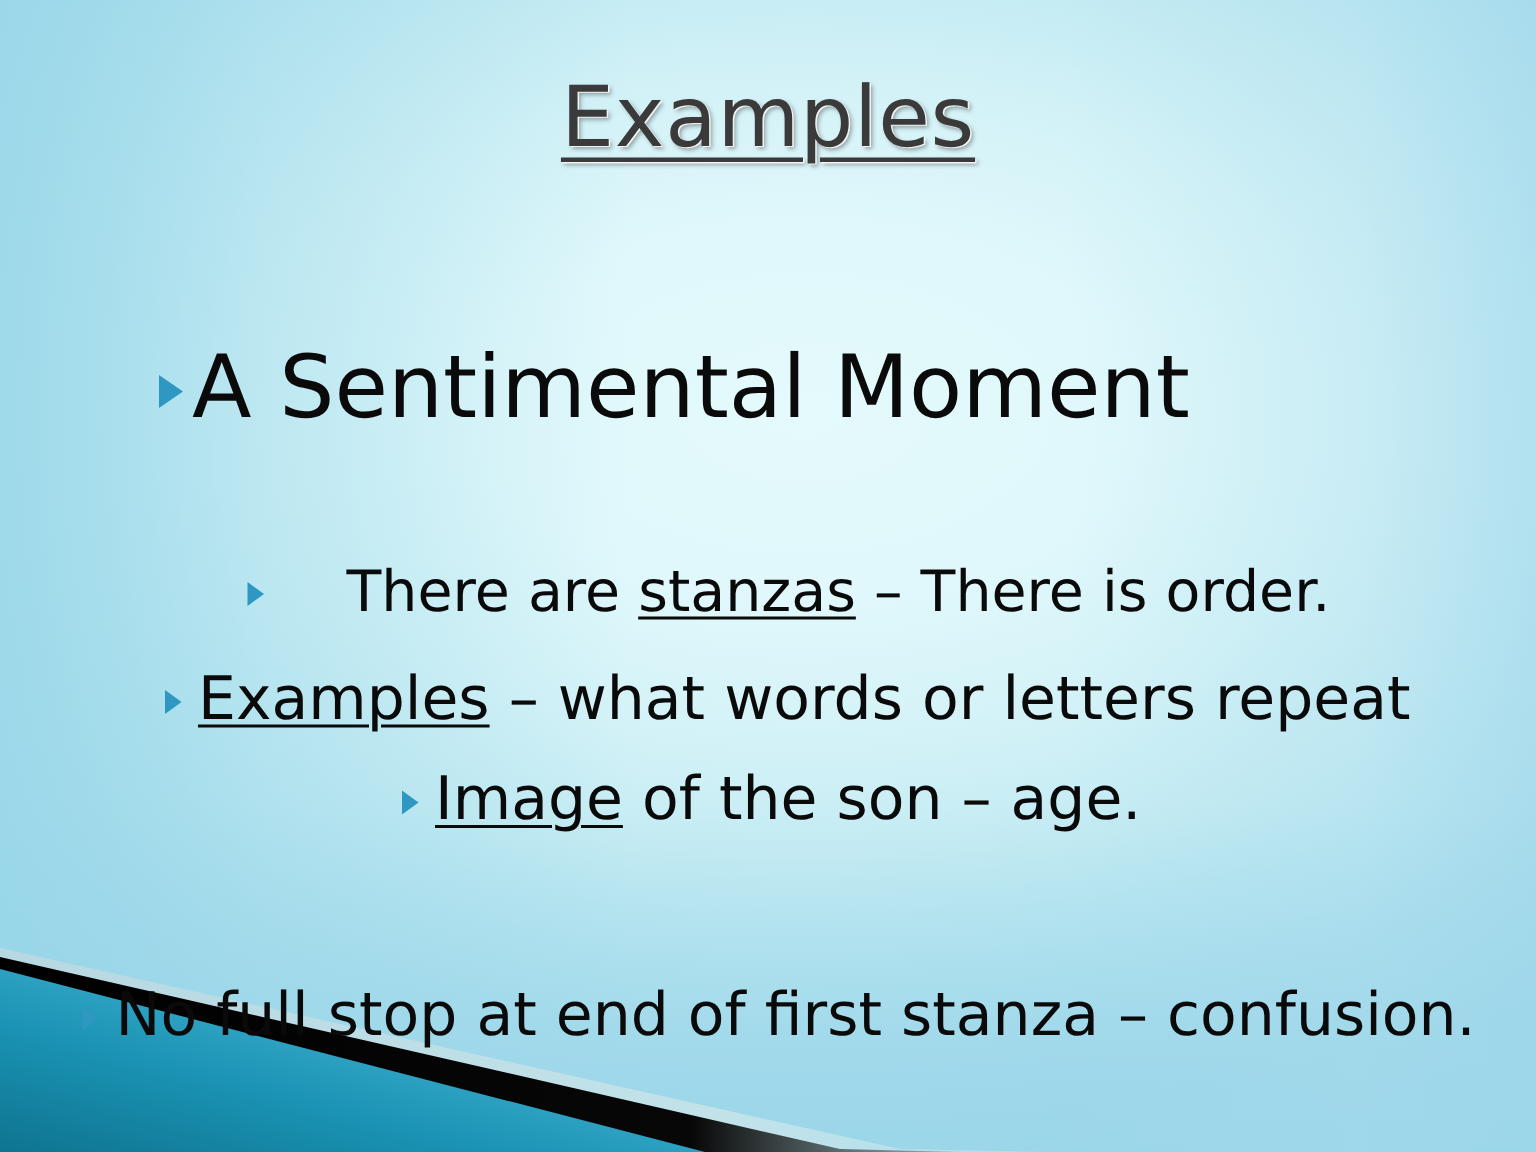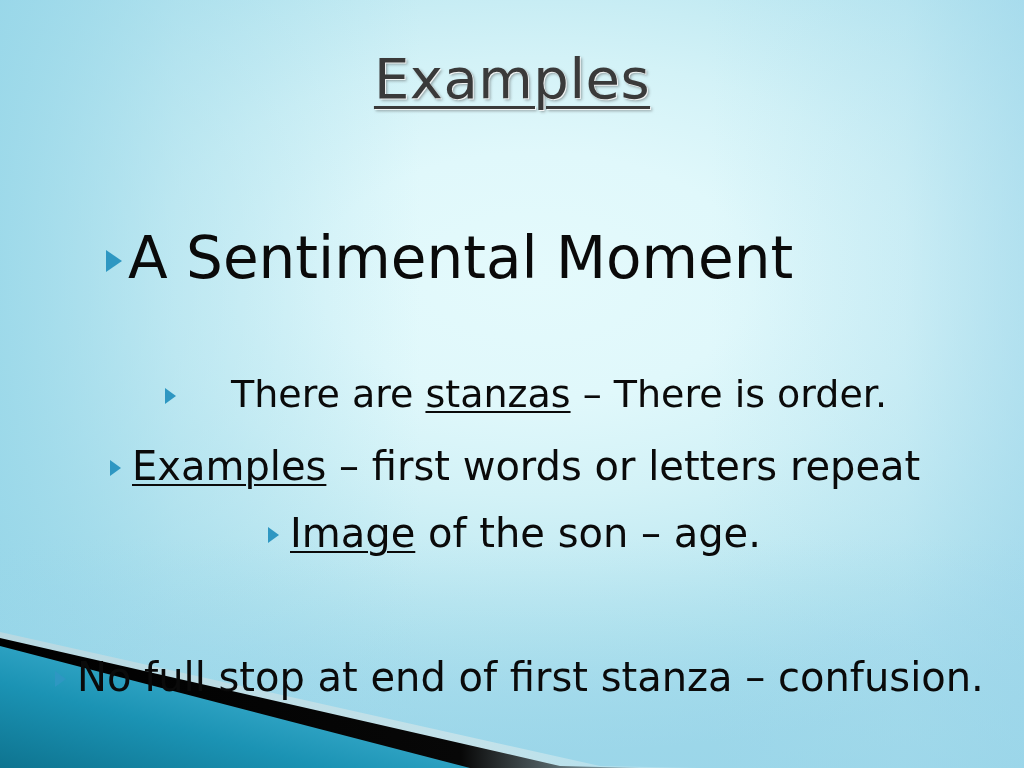--- a/index.html
+++ b/index.html
@@ -200,21 +200,21 @@
       </span>
     </div>
 
     <div class="line lvl2" id="line-2">
       <span class="bullet"></span>
       <span class="txt"><span>There are </span><span class="u">stanzas</span><span> – There is order.</span></span>
     </div>
 
     <div class="line lvl2b" id="line-3">
       <span class="bullet"></span>
-      <span class="txt"><span class="u">Examples</span><span> – first words or letters repeat</span></span>
+      <span class="txt"><span class="u">Examples</span><span> – what words or letters repeat</span></span>
     </div>
 
     <div class="line lvl2b" id="line-4">
       <span class="bullet"></span>
       <span class="txt"><span class="u">Image</span><span> of the son – age.</span></span>
     </div>
 
     <div class="line lvl2b" id="line-5">
       <span class="bullet"></span>
       <span class="txt"><span>No full stop at end of first stanza – confusion.</span></span>

